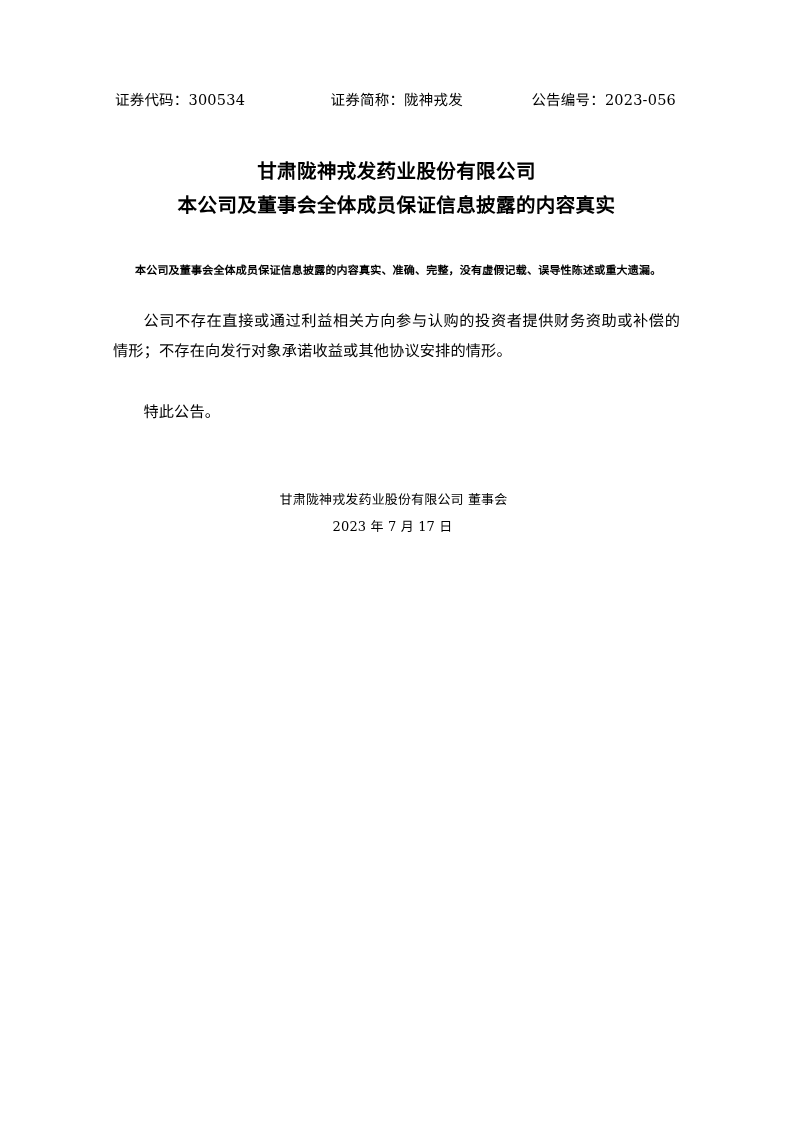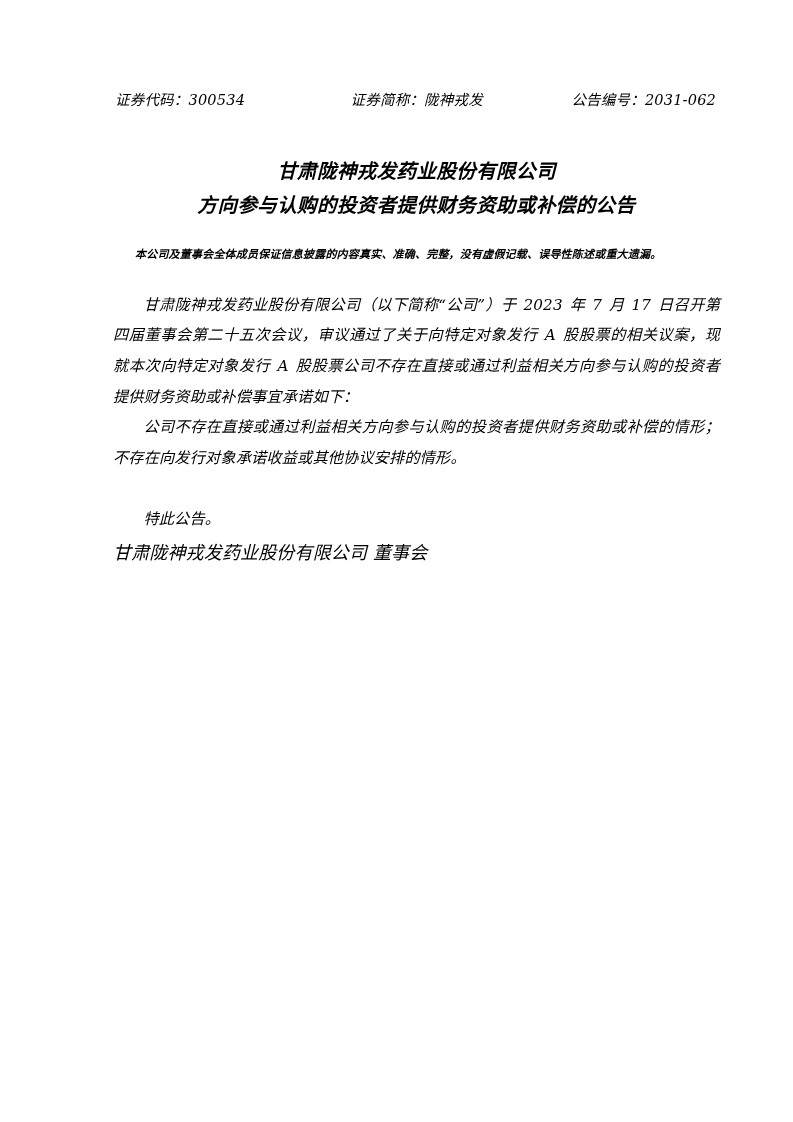--- a/index.html
+++ b/index.html
@@ -15,22 +15,21 @@
     position: relative;
     overflow: hidden;
   }
   .page {
     position: absolute;
     top: 0;
     left: 0;
     width: 793px;
     height: 1122px;
     box-sizing: border-box;
-    padding: 88px 73px 60px 113px;
-    font-style: italic;
+    padding: 88px 113px 60px 113px;
   }
 
   
   .header-row {
     display: flex;
     justify-content: space-between;
     align-items: baseline;
     font-size: 14.5px;
     letter-spacing: 0.2px;
     margin-bottom: 46px;
@@ -43,21 +42,21 @@
   .hdr-name   { margin-left: 45px; }
   .hdr-number { margin-left: 28px; }
 
   
   .title-block {
     text-align: center;
     font-weight: bold;
     font-size: 19.5px;
     line-height: 1.72;
     letter-spacing: 0.4px;
-    margin-bottom: 22px;
+    margin-bottom: 38px;
   }
   .title-line { display: block; }
 
   
   .statement {
     font-weight: bold;
     font-size: 11px;
     line-height: 1.95;
     text-align: justify;
     text-justify: inter-ideograph;
@@ -78,52 +77,53 @@
   }
   .para.spaced-top { margin-top: 8px; }
   .para.wide-space {
     text-align: justify;
     word-spacing: 0.12em;
   }
   .para-gap { height: 22px; }
 
   
   .sign-block {
-    text-align: left;
-    font-size: 18px;
+    margin-top: 58px;
+    text-align: center;
+    font-size: 13px;
     line-height: 2.1;
     padding-right: 6px;
     letter-spacing: 0.15px;
   }
   .sign-line { display: block; }
   .sign-date { padding-right: 2px; }
 </style>
 </head>
 <body>
 
 <div class="page">
 
   <div class="header-row">
     <span class="hdr-item hdr-code">证券代码：300534</span>
     <span class="hdr-item hdr-name">证券简称：陇神戎发</span>
-    <span class="hdr-item hdr-number">公告编号：2031-062</span>
+    <span class="hdr-item hdr-number">公告编号：2023-056</span>
   </div>
 
   <div class="title-block">
     <span class="title-line">甘肃陇神戎发药业股份有限公司</span>
-    <span class="title-line">方向参与认购的投资者提供财务资助或补偿的公告</span>
+    <span class="title-line">本公司及董事会全体成员保证信息披露的内容真实</span>
   </div>
 
   <p class="statement">本公司及董事会全体成员保证信息披露的内容真实、准确、完整，没有虚假记载、误导性陈述或重大遗漏。</p>
 
-  <p class="para wide-space">甘肃陇神戎发药业股份有限公司（以下简称“公司”）于 2023 年 7 月 17 日召开第四届董事会第二十五次会议，审议通过了关于向特定对象发行 A 股股票的相关议案，现就本次向特定对象发行 A 股股票公司不存在直接或通过利益相关方向参与认购的投资者提供财务资助或补偿事宜承诺如下：</p>
 
   <p class="para">公司不存在直接或通过利益相关方向参与认购的投资者提供财务资助或补偿的情形；不存在向发行对象承诺收益或其他协议安排的情形。</p>
 
   <div class="para-gap"></div>
 
   <p class="para spaced-top">特此公告。</p>
 
   <div class="sign-block">
     <span class="sign-line">甘肃陇神戎发药业股份有限公司 董事会</span>
+    <span class="sign-line sign-date">2023 年 7 月 17 日</span>
   </div>
 
 </div>
 
 </body></html>

